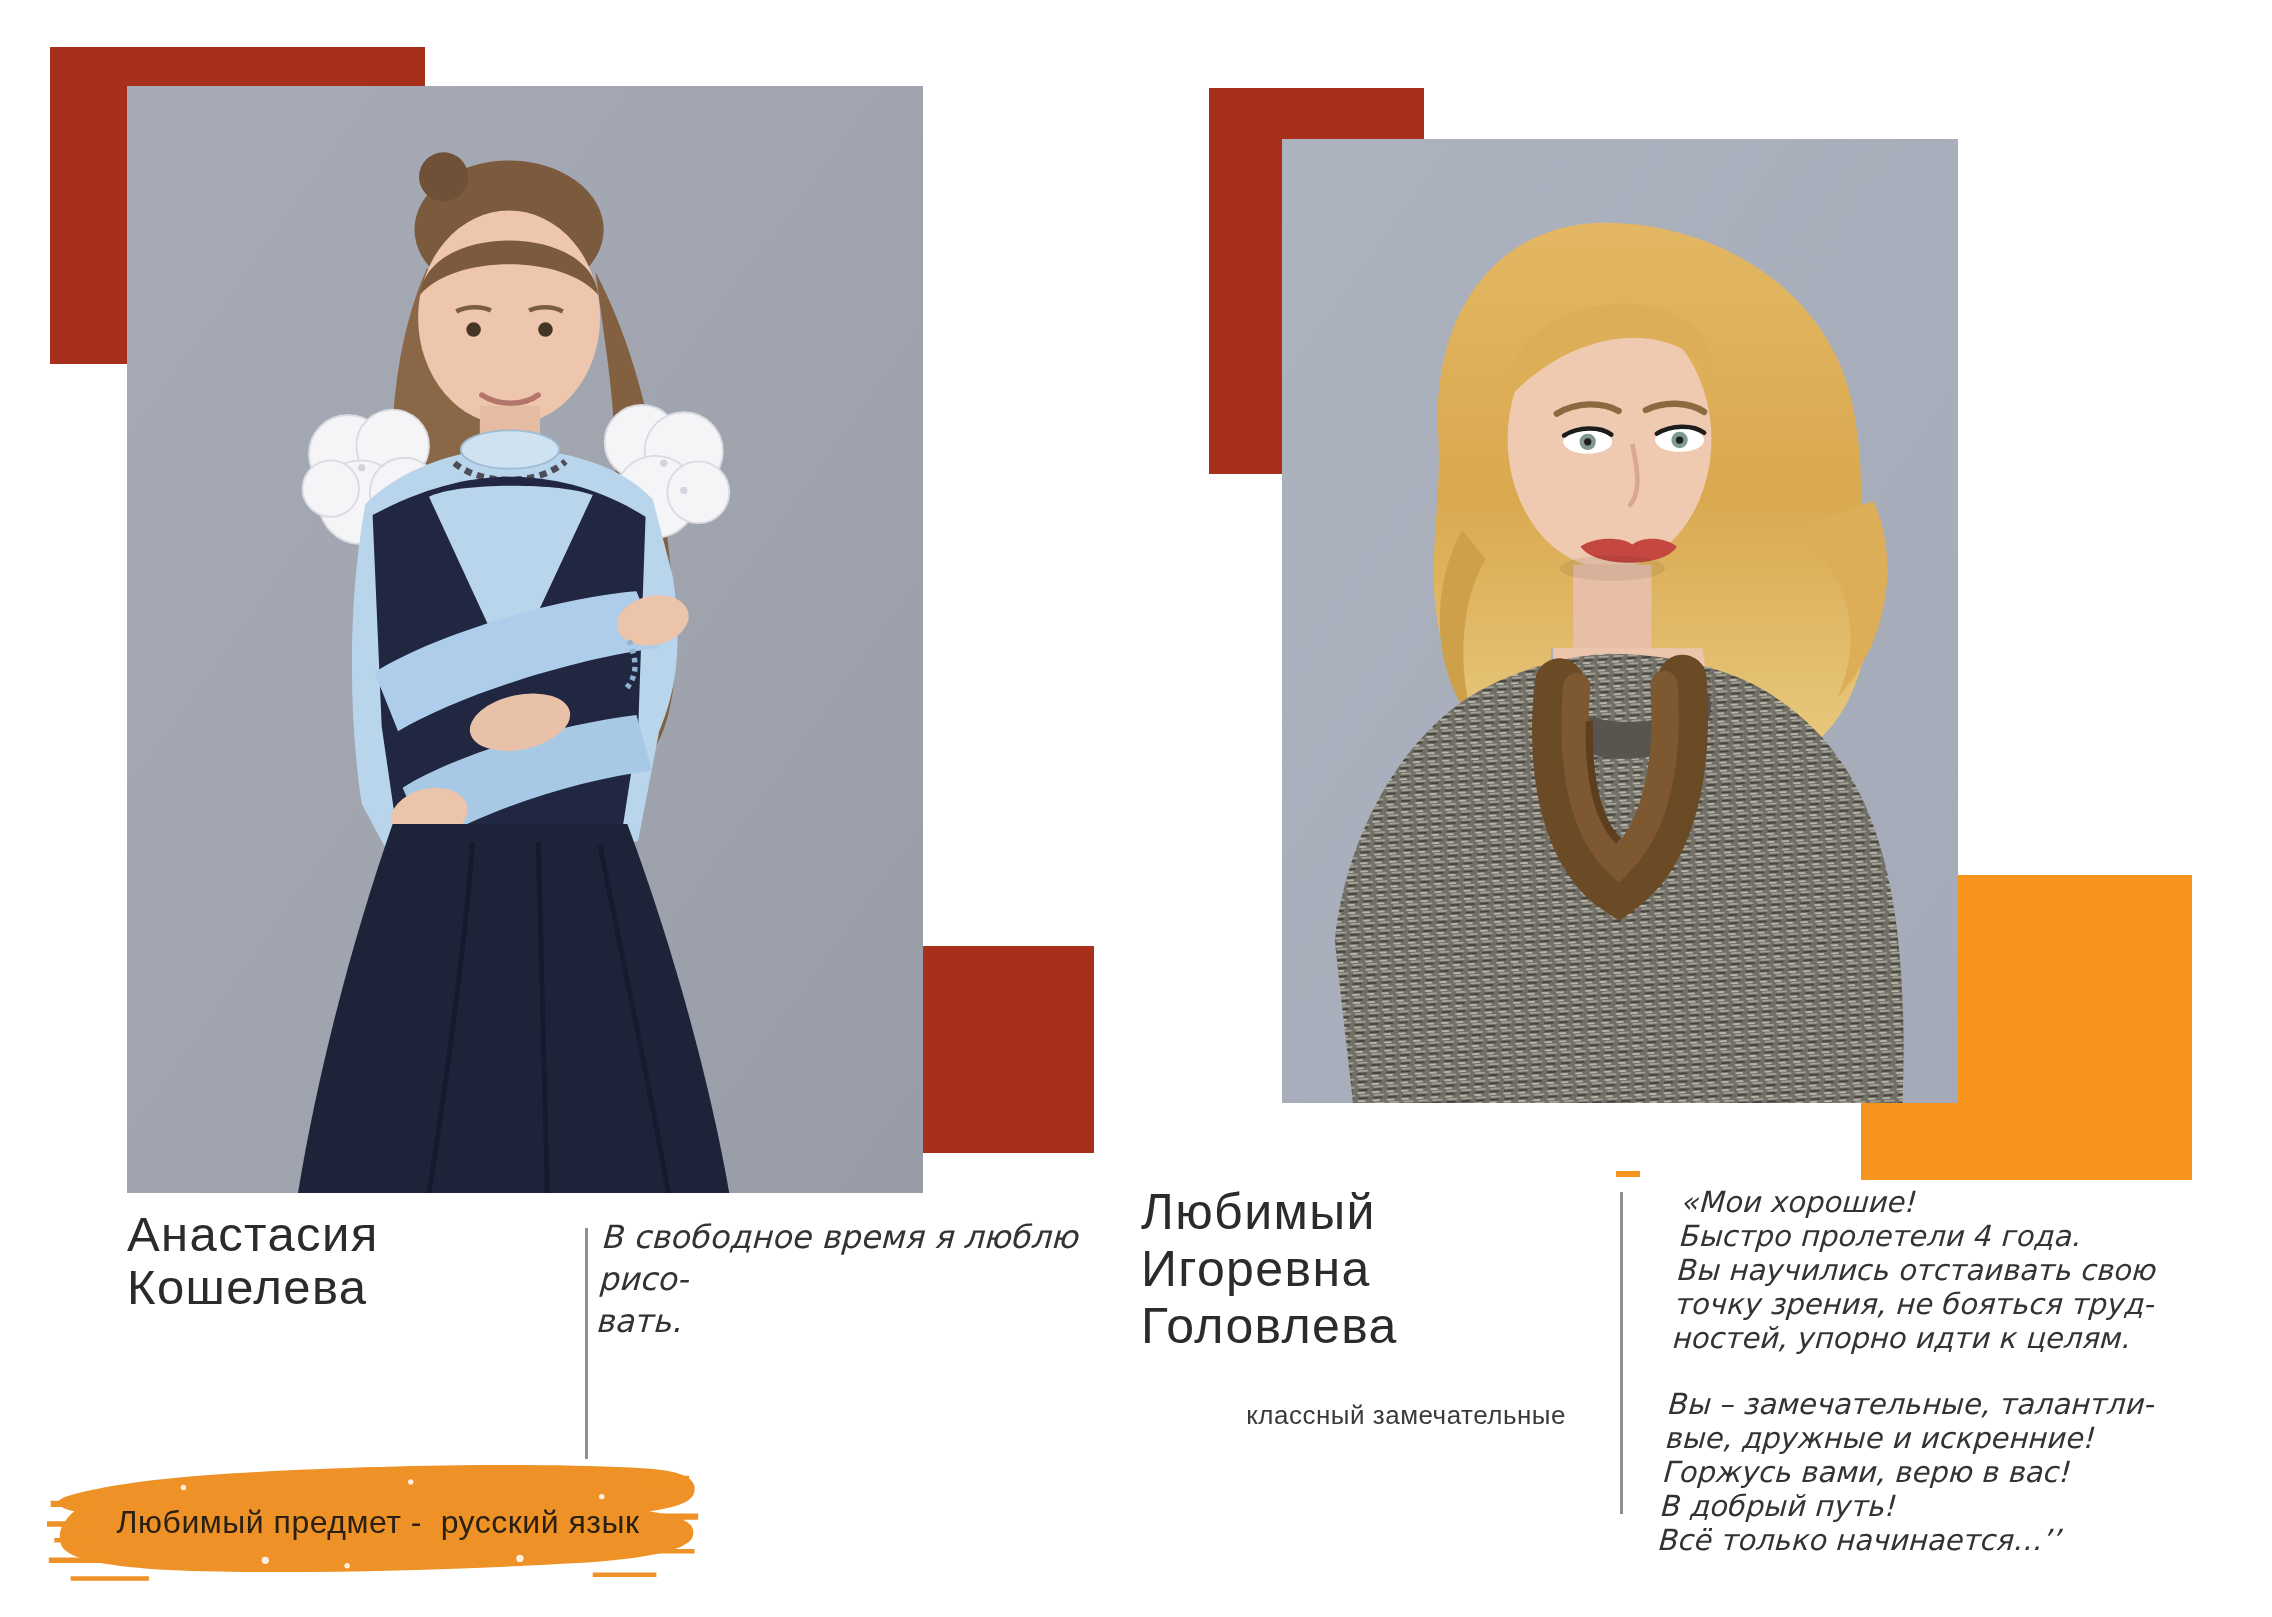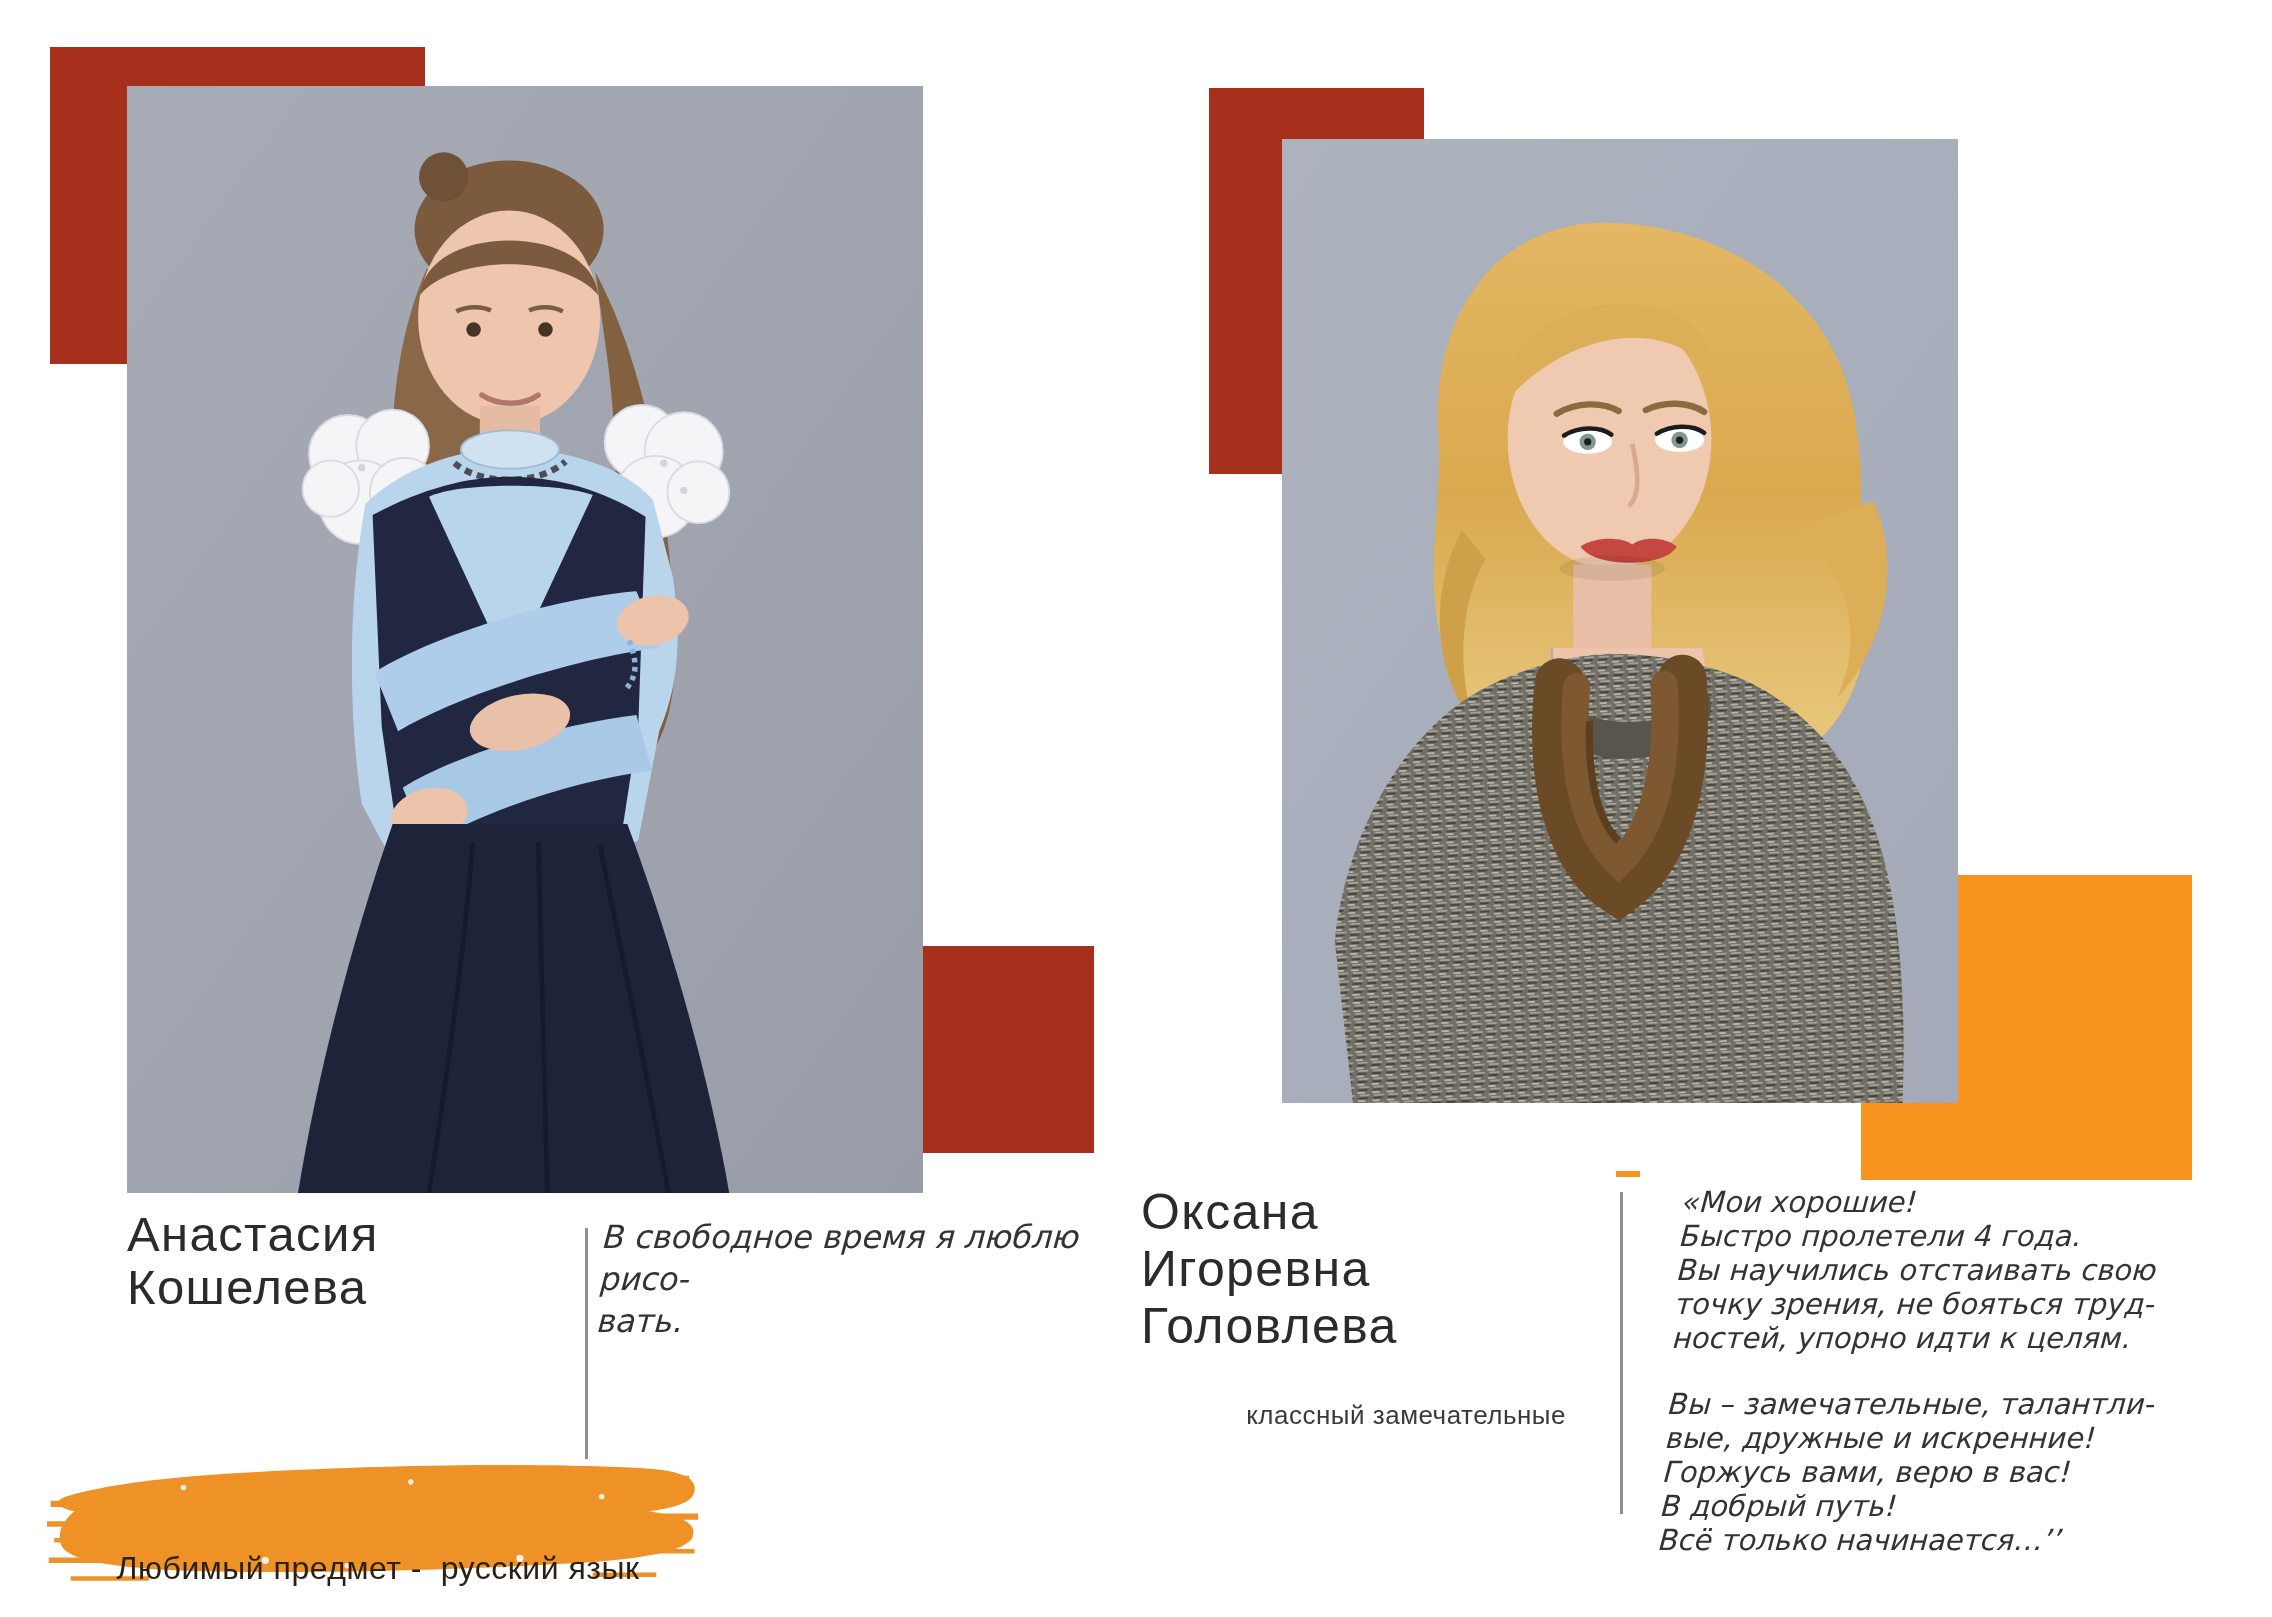--- a/index.html
+++ b/index.html
@@ -22,21 +22,21 @@
   .divider{position:absolute;z-index:3;width:2.7px;background:#8f8f8f;}
   .script{
     font-family:"DejaVu Sans",sans-serif;font-style:italic;color:#333333;
     transform:skewX(-4deg);transform-origin:0 0;
   }
   .script-left{font-size:32px;line-height:42px;}
   .script-right{font-size:29px;line-height:34px;}
   .script-right .block2{margin-top:32px;}
   .brush-label{
     position:absolute;left:64px;right:55px;top:53px;text-align:center;
-    font-size:32px;color:#2b2012;letter-spacing:0.5px;white-space:pre;z-index:2;margin-top:46px;
+    font-size:32px;color:#2b2012;letter-spacing:0.5px;white-space:pre;z-index:2;
   }
 </style>
 </head>
 <body>
 
 <div class="canvas">
 
   <div class="decor" style="left:50px;top:47px;width:375px;height:317px;background:#A6301B;"></div>
 
   <div class="photo" style="left:127px;top:86px;width:796px;height:1107px;">
@@ -203,21 +203,21 @@
       <path d="M78,1060 L58,882 C70,760 140,642 230,600 C280,576 330,566 365,566 C420,566 500,582 545,616 C642,682 692,800 682,1060 Z" fill="url(#knit)"></path>
       <path d="M298,608 C330,652 432,652 468,608 C474,622 472,638 462,650 C420,692 332,692 298,650 C292,636 293,620 298,608 Z" fill="#57554e"></path>
 
       <path d="M305,598 C293,700 315,792 370,827 C427,787 447,700 440,594" stroke="#6b4a26" stroke-width="54" fill="none" stroke-linecap="round"></path>
       <path d="M324,602 C316,692 332,762 370,797 C410,757 426,692 420,600" stroke="#7d5830" stroke-width="30" fill="none" stroke-linecap="round"></path>
       <path d="M338,640 C336,700 346,748 370,772" stroke="#5d3f1f" stroke-width="8" fill="none"></path>
     </svg>
   </div>
 
   <div class="textlayer name name-right" style="left:1141px;top:1184px;width:423px;">
-    <div>Оксана</div>
+    <div>Любимый</div>
     <div>Игоревна</div>
     <div>Головлева</div>
   </div>
 
   <div class="textlayer role" style="left:1141px;top:1400px;width:425px;">
     <span>классный замечательные</span>
   </div>
 
   <div class="decor" style="left:1616px;top:1171px;width:23.6px;height:6.4px;background:#F7941D;z-index:3;"></div>
 

